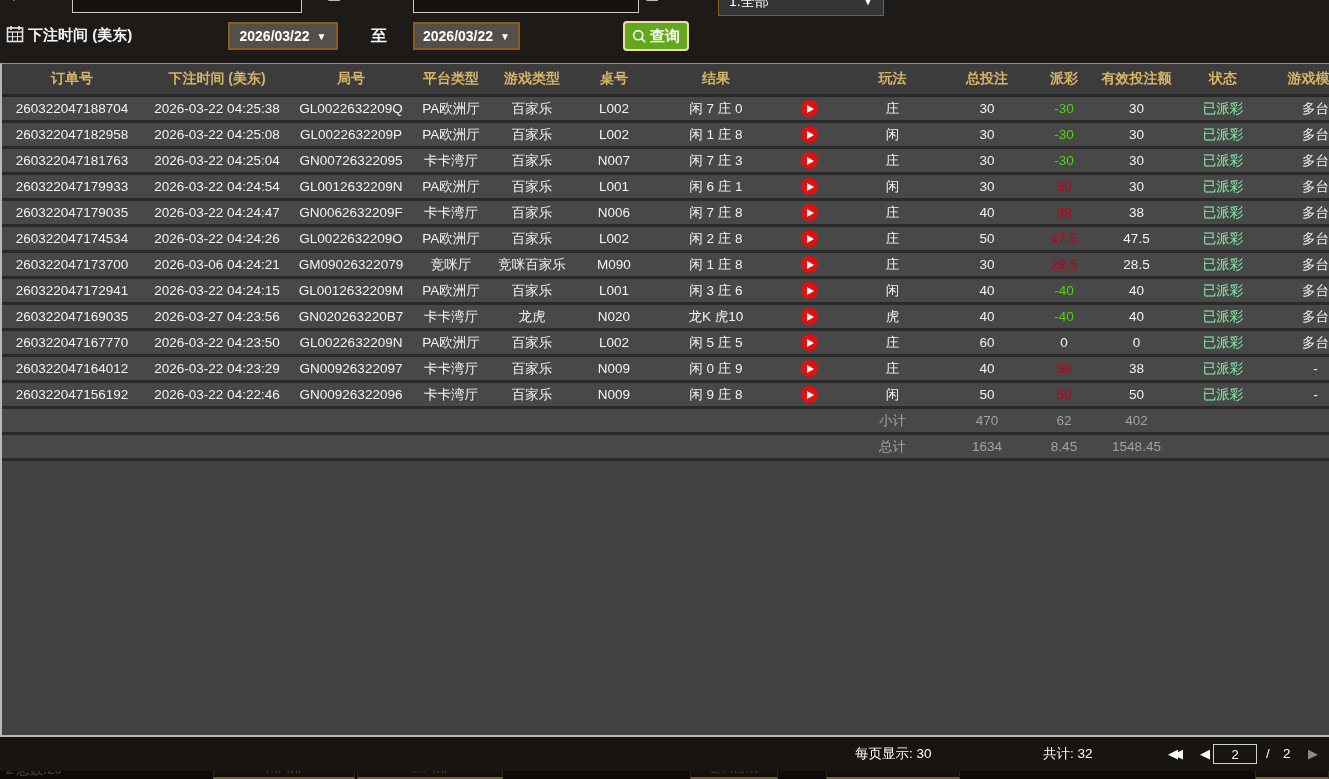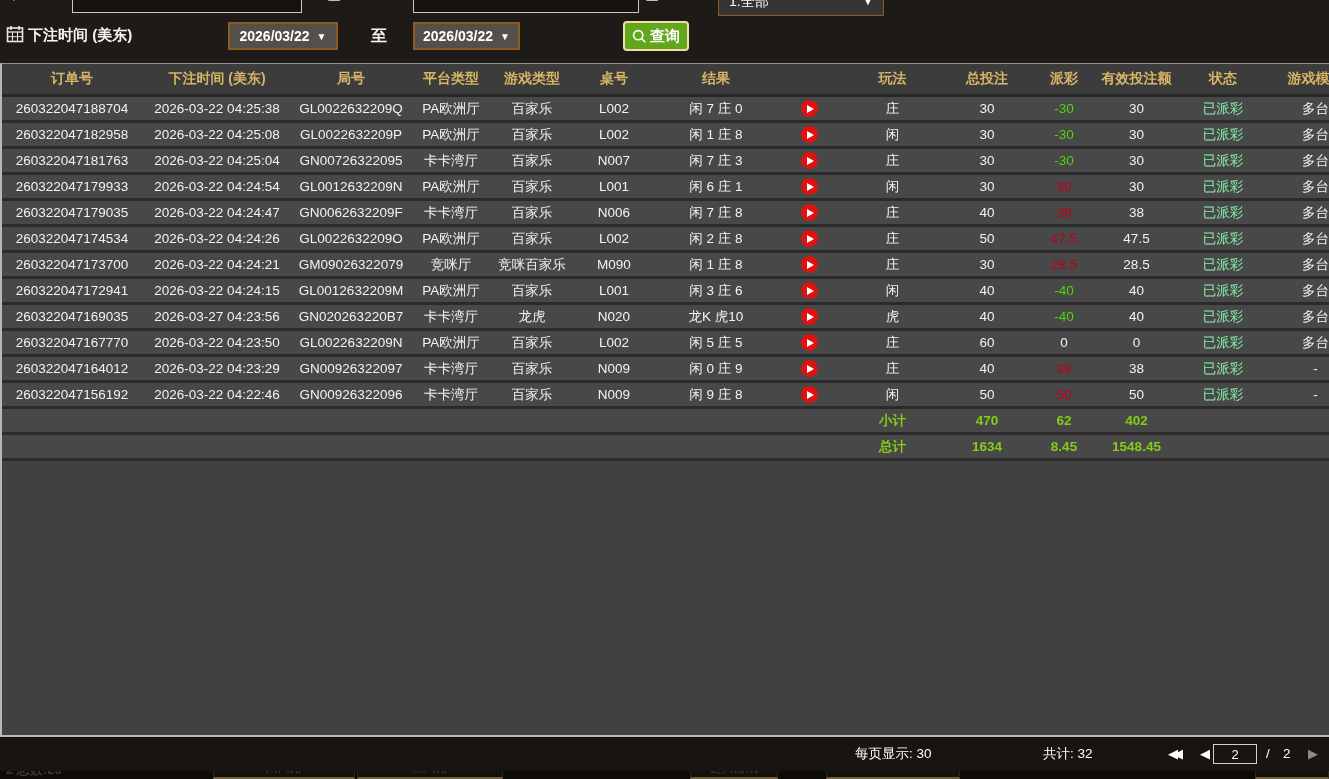--- a/index.html
+++ b/index.html
@@ -51,21 +51,21 @@
     text-align:center; border-bottom:3px solid #272727; white-space:nowrap; overflow:hidden; padding:0;
   }
   .grid td {
     height:26px; background:#484848; color:#f2f2f2; font-size:13.5px;
     text-align:center; border-bottom:3px solid #2a2a2a; white-space:nowrap; overflow:hidden; padding:0;
   }
   .grid td.neg  { color:#4fd60a; }
   .grid td.pos  { color:#bf0018; }
   .grid td.zero { color:#f2f2f2; }
   .grid td.status-ok { color:#86efac; }
-  .grid tr.sumrow td { color:#84cc16; font-weight:bold; }
+  .grid tr.sumrow td { color:#a3a3a3; font-weight:normal; }
   .playbtn {
     display:inline-flex; width:17px; height:17px; border-radius:50%;
     background:#e01111; align-items:center; justify-content:center;
     vertical-align:middle; cursor:pointer;
   }
   .playbtn .tri {
     width:0; height:0; border-left:7px solid #fff;
     border-top:4px solid transparent; border-bottom:4px solid transparent; margin-left:2px;
   }
 
@@ -288,21 +288,21 @@
             </span></td>
           <td>庄</td>
           <td>50</td>
           <td class="pos">47.5</td>
           <td>47.5</td>
           <td class="status-ok">已派彩</td>
           <td>多台</td>
         </tr>
         <tr>
           <td>260322047173700</td>
-          <td>2026-03-22 04:24:21</td>
+          <td>2026-03-06 04:24:21</td>
           <td>GM09026322079</td>
           <td>竞咪厅</td>
           <td>竞咪百家乐</td>
           <td>M090</td>
           <td>闲 1 庄 8</td>
           <td><span class="playbtn">
               <span class="tri"></span>
             </span></td>
           <td>庄</td>
           <td>30</td>

